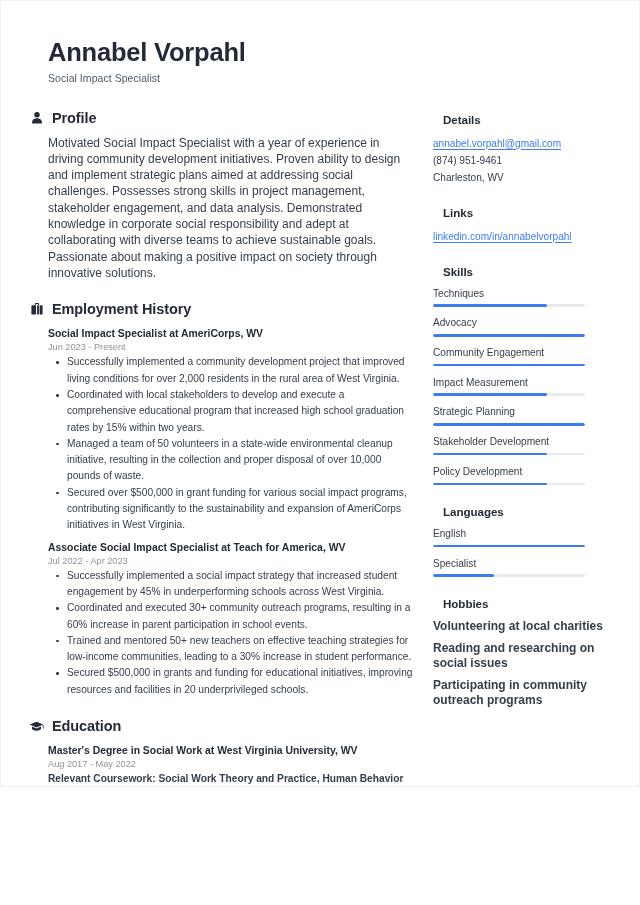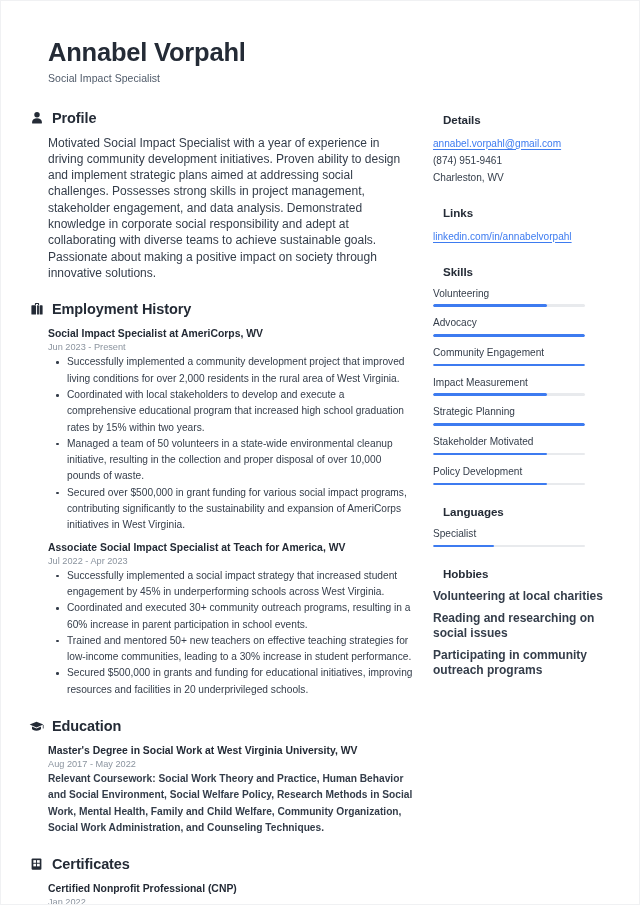--- a/index.html
+++ b/index.html
@@ -12,21 +12,21 @@
   body {
     background: #ffffff;
     font-family: "Liberation Sans", sans-serif;
     color: #2b3440;
     -webkit-font-smoothing: antialiased;
   }
 
   .page {
     position: relative;
     width: 640px;
-    height: 905px;
+    height: 787px;
     background: #ffffff;
     border: 1px solid #f0f1f3;
     overflow: hidden;
   }
 
   
   .header {
     padding: 36px 40px 0 47px;
   }
   .name {
@@ -315,21 +315,21 @@
 
       <div class="side-block">
         <div class="side-title">Links</div>
         <a class="side-link" href="#" style="color: rgb(61, 123, 240);">linkedin.com/in/annabelvorpahl</a>
       </div>
 
       <div class="side-block">
         <div class="side-title">Skills</div>
 
         <div class="bar-item">
-          <div class="bar-label">Volunteering</div>
+          <div class="bar-label">Techniques</div>
           <div class="bar-track">
             <div class="bar-fill" style="width: 75%; background: rgb(61, 123, 240);"></div>
           </div>
         </div>
 
         <div class="bar-item">
           <div class="bar-label">Advocacy</div>
           <div class="bar-track">
             <div class="bar-fill" style="width: 100%; background: rgb(61, 123, 240);"></div>
           </div>
@@ -350,38 +350,44 @@
         </div>
 
         <div class="bar-item">
           <div class="bar-label">Strategic Planning</div>
           <div class="bar-track">
             <div class="bar-fill" style="width: 100%; background: rgb(61, 123, 240);"></div>
           </div>
         </div>
 
         <div class="bar-item">
-          <div class="bar-label">Stakeholder Motivated</div>
+          <div class="bar-label">Stakeholder Development</div>
           <div class="bar-track">
             <div class="bar-fill" style="width: 75%; background: rgb(61, 123, 240);"></div>
           </div>
         </div>
 
         <div class="bar-item">
           <div class="bar-label">Policy Development</div>
           <div class="bar-track">
             <div class="bar-fill" style="width: 75%; background: rgb(61, 123, 240);"></div>
           </div>
         </div>
 
       </div>
 
       <div class="side-block">
         <div class="side-title">Languages</div>
 
+        <div class="bar-item">
+          <div class="bar-label">English</div>
+          <div class="bar-track">
+            <div class="bar-fill" style="width: 100%; background: rgb(61, 123, 240);"></div>
+          </div>
+        </div>
 
         <div class="bar-item">
           <div class="bar-label">Specialist</div>
           <div class="bar-track">
             <div class="bar-fill" style="width: 40%; background: rgb(61, 123, 240);"></div>
           </div>
         </div>
 
       </div>
 

